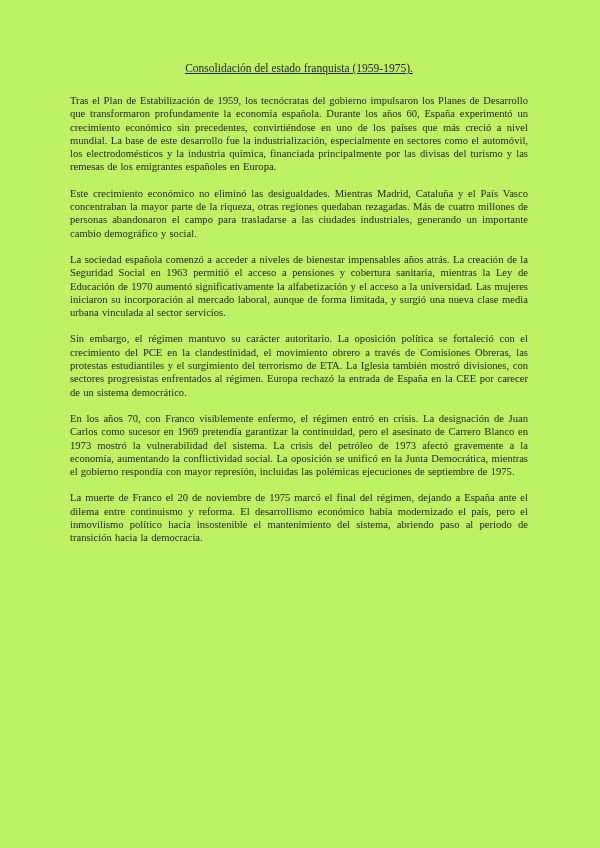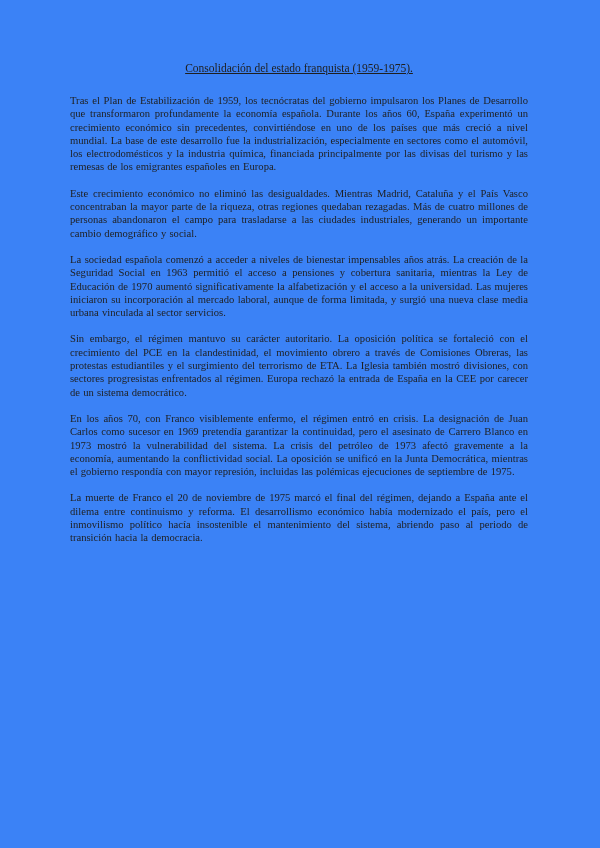--- a/index.html
+++ b/index.html
@@ -10,21 +10,21 @@
     body {
       width: 600px;
       height: 848px;
       overflow: hidden;
       font-family: "Liberation Serif", serif;
     }
     .page {
       box-sizing: border-box;
       width: 600px;
       height: 848px;
-      background: #3b82f6;
+      background: #bef264;
       padding: 62px 72px 0 70px;
       color: #1f1f1f;
     }
     .doc-title {
       font-size: 11.5px;
       font-weight: normal;
       text-align: center;
       text-decoration: underline;
       margin: 0 0 20px 0;
       color: #1f1f1f;

